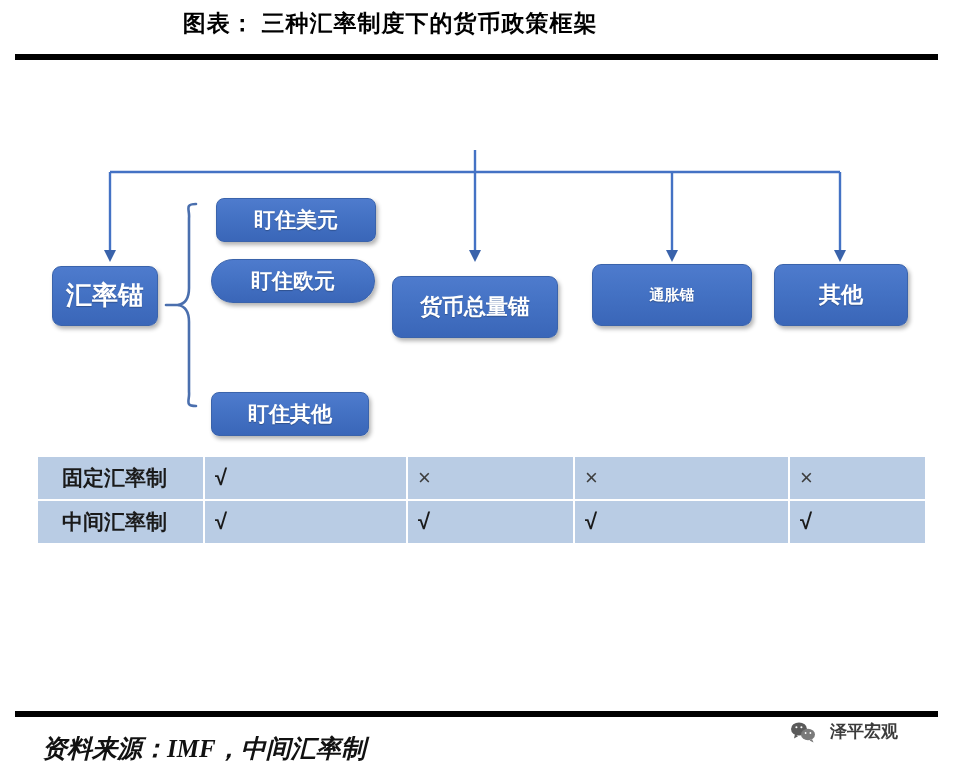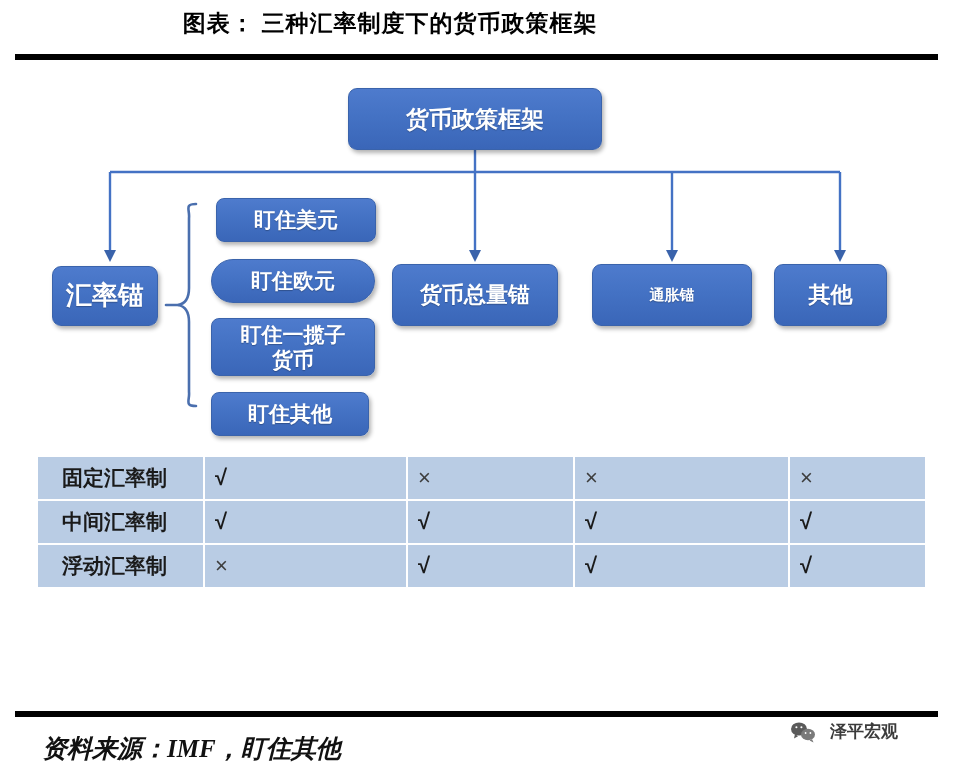--- a/index.html
+++ b/index.html
@@ -106,23 +106,23 @@
     display: flex;
     align-items: center;
     justify-content: center;
     text-align: center;
     font-weight: bold;
     line-height: 1.15;
     text-shadow: 0 1px 1px rgba(0,0,0,0.25);
   }
   #node-root       { left: 348px; top: 28px;  width: 254px; height: 62px;  font-size: 23px; }
   #node-fx-anchor  { left: 52px;  top: 206px; width: 106px; height: 60px;  font-size: 26px; }
-  #node-money      { left: 392px; top: 204px; width: 166px; height: 62px;  font-size: 22px; }
+  #node-money      { left: 392px; top: 216px; width: 166px; height: 62px;  font-size: 22px; }
   #node-inflation  { left: 592px; top: 204px; width: 160px; height: 62px;  font-size: 15px; }
-  #node-other      { left: 774px; top: 204px; width: 113px; height: 62px;  font-size: 22px; }
+  #node-other      { left: 774px; top: 204px; width: 134px; height: 62px;  font-size: 22px; }
 
   .subnode {
     position: absolute;
     box-sizing: border-box;
     border-radius: 8px;
     background: linear-gradient(to bottom, #4e7bcd 0%, #4472c4 45%, #3a66b8 100%);
     border: 1px solid #3a63ab;
     box-shadow: 2px 3px 4px rgba(0,0,0,0.30);
     color: #ffffff;
     display: flex;
@@ -202,31 +202,28 @@
       <polygon points="840,202 834,190 846,190"></polygon>
     </g>
 
     <g fill="none" stroke="#4a6fae" stroke-width="2.6" stroke-linecap="round">
       <path d="M196,144 C184,144 190,150 189,158 L189,228 C189,240 184,244 178,245
                C184,246 189,250 189,262 L189,332 C190,340 184,346 196,346"></path>
       <path d="M166,245 L178,245"></path>
     </g>
   </svg>
 
-  <div class="node" id="node-root">货币政策框架</div>
 
   <div class="node" id="node-fx-anchor">汇率锚</div>
   <div class="node" id="node-money">货币总量锚</div>
   <div class="node" id="node-inflation">通胀锚</div>
   <div class="node" id="node-other">其他</div>
 
   <div class="subnode" id="sub-usd">盯住美元</div>
   <div class="subnode" id="sub-eur">盯住欧元</div>
-  <div class="subnode" id="sub-basket">盯住一揽子
-货币</div>
   <div class="subnode" id="sub-other">盯住其他</div>
 </div>
 
 <table id="regime-table">
   <colgroup>
     <col class="c0">
       <col class="c1">
       <col class="c2">
       <col class="c3">
       <col class="c4">
@@ -239,32 +236,25 @@
       <td><span class="mark-no">×</span></td>
       <td><span class="mark-no">×</span></td>
     </tr>
     <tr>
       <td class="label-cell">中间汇率制</td>
       <td><span class="mark-yes">√</span></td>
       <td><span class="mark-yes">√</span></td>
       <td><span class="mark-yes">√</span></td>
       <td><span class="mark-yes">√</span></td>
     </tr>
-    <tr>
-      <td class="label-cell">浮动汇率制</td>
-      <td><span class="mark-no">×</span></td>
-      <td><span class="mark-yes">√</span></td>
-      <td><span class="mark-yes">√</span></td>
-      <td><span class="mark-yes">√</span></td>
-    </tr>
   </tbody>
 </table>
 
 <div id="footer-rule"></div>
-<div id="source-note">资料来源：IMF，盯住其他</div>
+<div id="source-note">资料来源：IMF，中间汇率制</div>
 
 <div id="brand">
   <svg class="wechat-icon" viewBox="0 0 26 22">
     <g fill="#5a5a5a">
       <ellipse cx="9" cy="8" rx="8" ry="6.6"></ellipse>
       <polygon points="5,13 4,17.5 8,15.2"></polygon>
     </g>
     <g fill="#7a7a7a">
       <ellipse cx="18" cy="13.5" rx="7" ry="5.8"></ellipse>
       <polygon points="22,18 23.5,21.5 19.5,19.6"></polygon>

